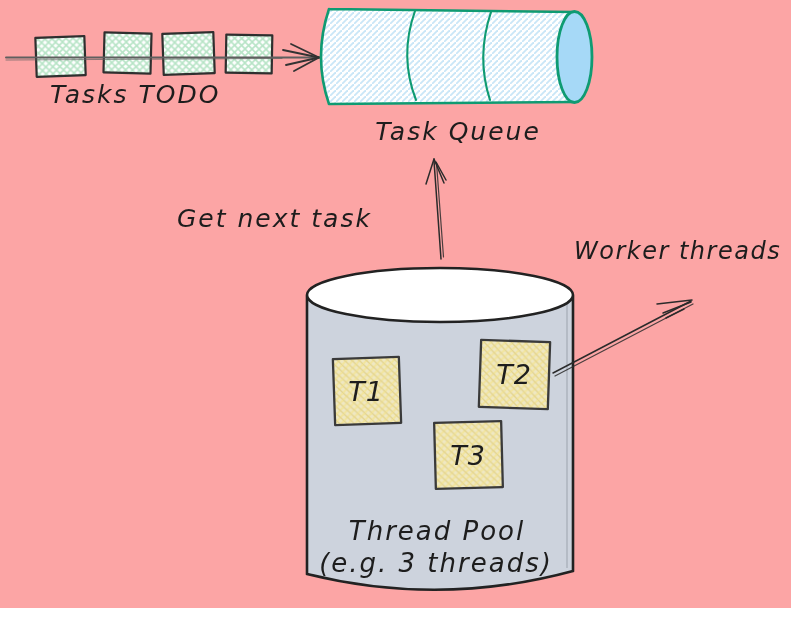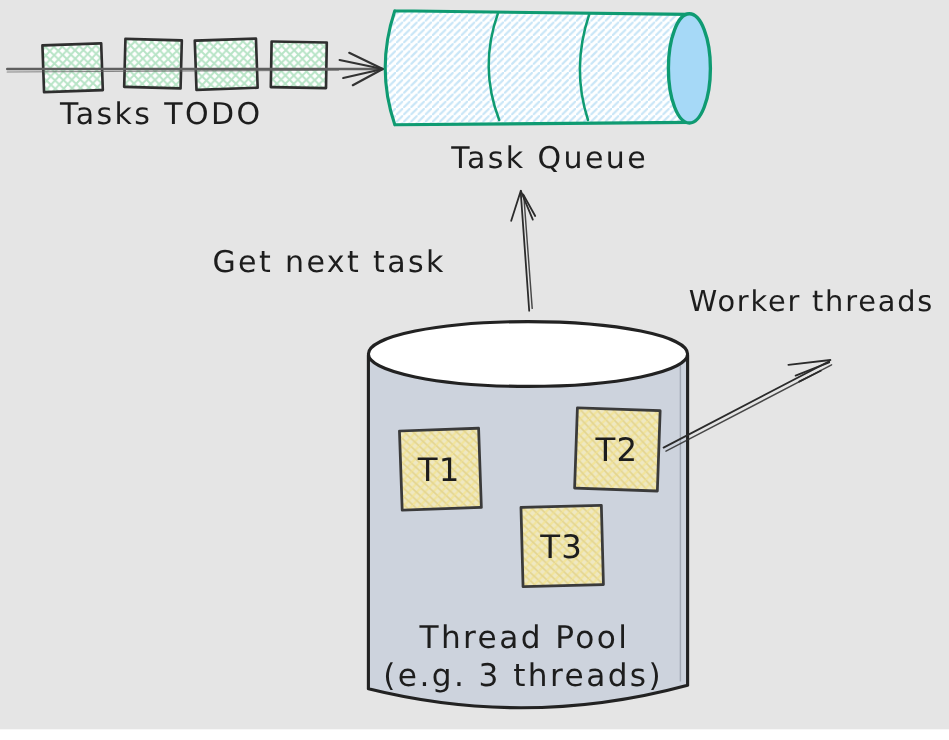--- a/index.html
+++ b/index.html
@@ -1,21 +1,22 @@
 <!DOCTYPE html>
 <html><head>
 <meta charset="utf-8">
 <style>
   html, body { margin: 0; padding: 0; background: #ffffff; }
   .canvas {
     position: relative;
     width: 791px;
     height: 608px;
-    background: #e5e5e5;
+    background: #fca5a5;
     overflow: hidden;
+    font-style: italic;
   }
   svg { display: block; }
   .hand {
     font-family: "DejaVu Sans", "Liberation Sans", sans-serif;
     fill: #1d1d1d;
   }
   .lbl   { font-size: 25px; letter-spacing: 2px; }
   .lbl-s { font-size: 24px; letter-spacing: 1.5px; }
   .lbl-b { font-size: 26px; letter-spacing: 2px; }
   .tlbl  { font-size: 27px; letter-spacing: 1px; }

